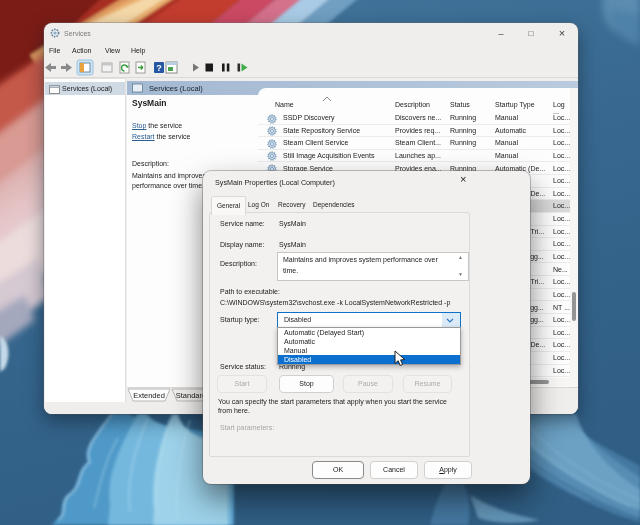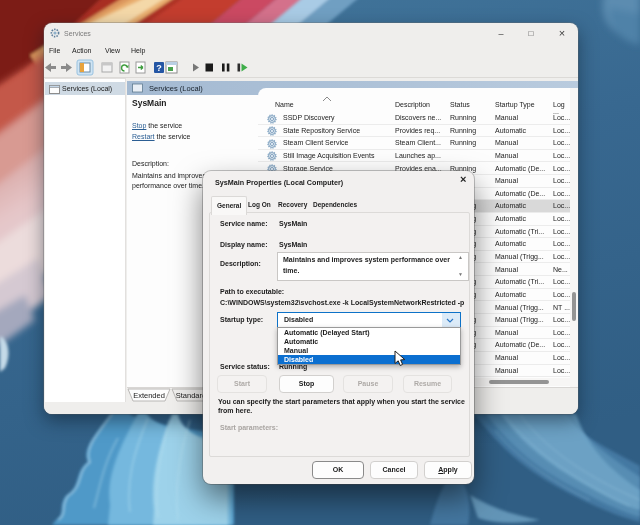--- a/index.html
+++ b/index.html
@@ -33,22 +33,22 @@
 #botstrip{left:0px;top:379px;width:534px;height:12px;background:#efeeec;border-radius:0 0 8px 8px;}
 
 .ext{position:absolute;font-size:7px;color:#1b1b1b;}
 .link{color:#2b5e93;text-decoration:underline;}
 
 .hdr{position:absolute;top:0;font-size:7px;color:#1b1b1b;}
 .row{position:absolute;left:0;width:312px;height:12.6px;font-size:7px;color:#1b1b1b;border-bottom:1px solid #ececec;box-sizing:border-box;}
 .row span{position:absolute;top:2px;white-space:nowrap;}
 .c1{left:25px;} .c2{left:137px;} .c3{left:192px;} .c4{left:237px;} .c5{left:295px;}
 
-#dlg{left:203px;top:171px;width:271px;height:313px;background:#f2f0ef;border-radius:8px;
- box-shadow:0 14px 30px rgba(0,0,0,.5), 0 0 0 1px rgba(110,110,110,.4);font-size:7px;color:#1b1b1b;font-weight:bold;}
+#dlg{left:203px;top:171px;width:327px;height:313px;background:#f2f0ef;border-radius:8px;
+ box-shadow:0 14px 30px rgba(0,0,0,.5), 0 0 0 1px rgba(110,110,110,.4);font-size:7px;color:#1b1b1b;}
 #dlg .t{position:absolute;white-space:nowrap;}
 #dlgtitle{left:12px;top:7px;font-size:7.2px;}
 #dlgx{left:257px;top:2px;font-size:11px;color:#222;}
 
 #tabline{left:6px;top:41px;width:259px;height:243px;border:1px solid #dcdad8;background:#f3f1f0;border-radius:2px;}
 .dtab{position:absolute;top:25px;height:17px;line-height:17px;font-size:6.5px;}
 #tabGeneral{left:8px;background:#f9f8f7;border:1px solid #dbd9d7;border-bottom:none;height:18px;z-index:3;border-radius:2px 2px 0 0;padding:0 5px;}
 
 .fld{position:absolute;background:#fff;border:1px solid #c9c7c5;}
 .btn{position:absolute;height:16px;background:#fdfdfd;border:1px solid #d2d0ce;border-radius:4px;

